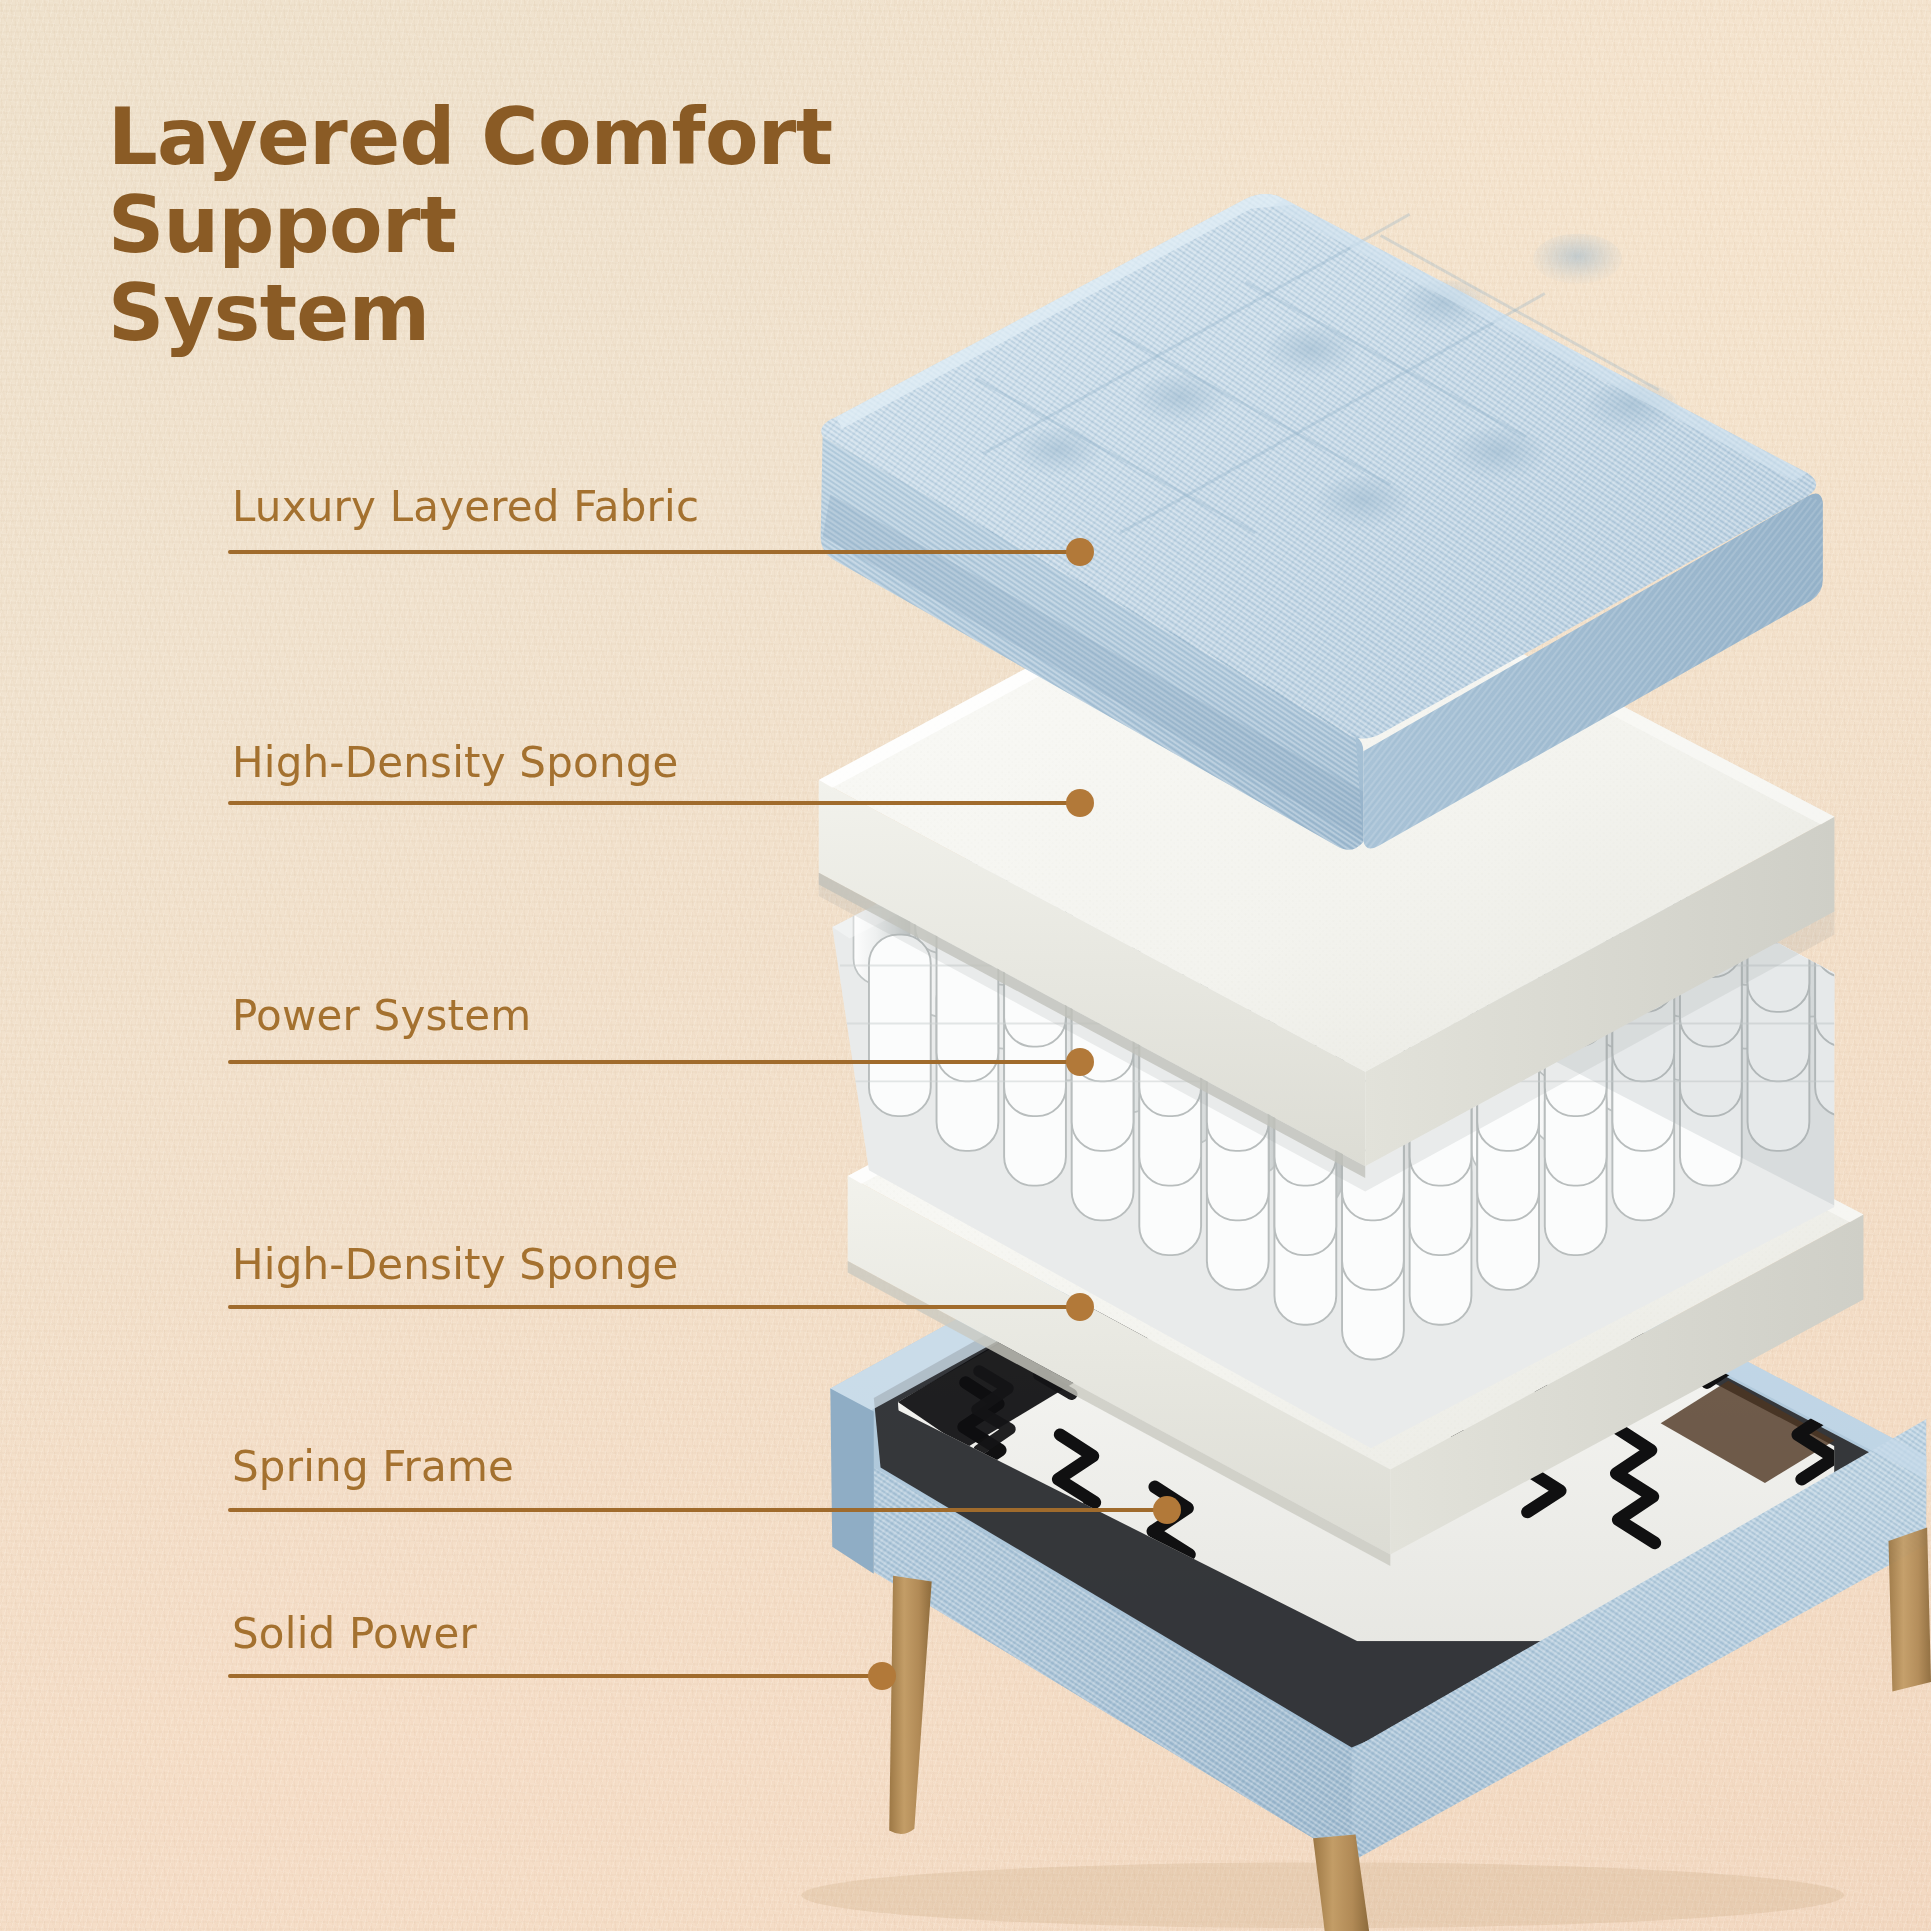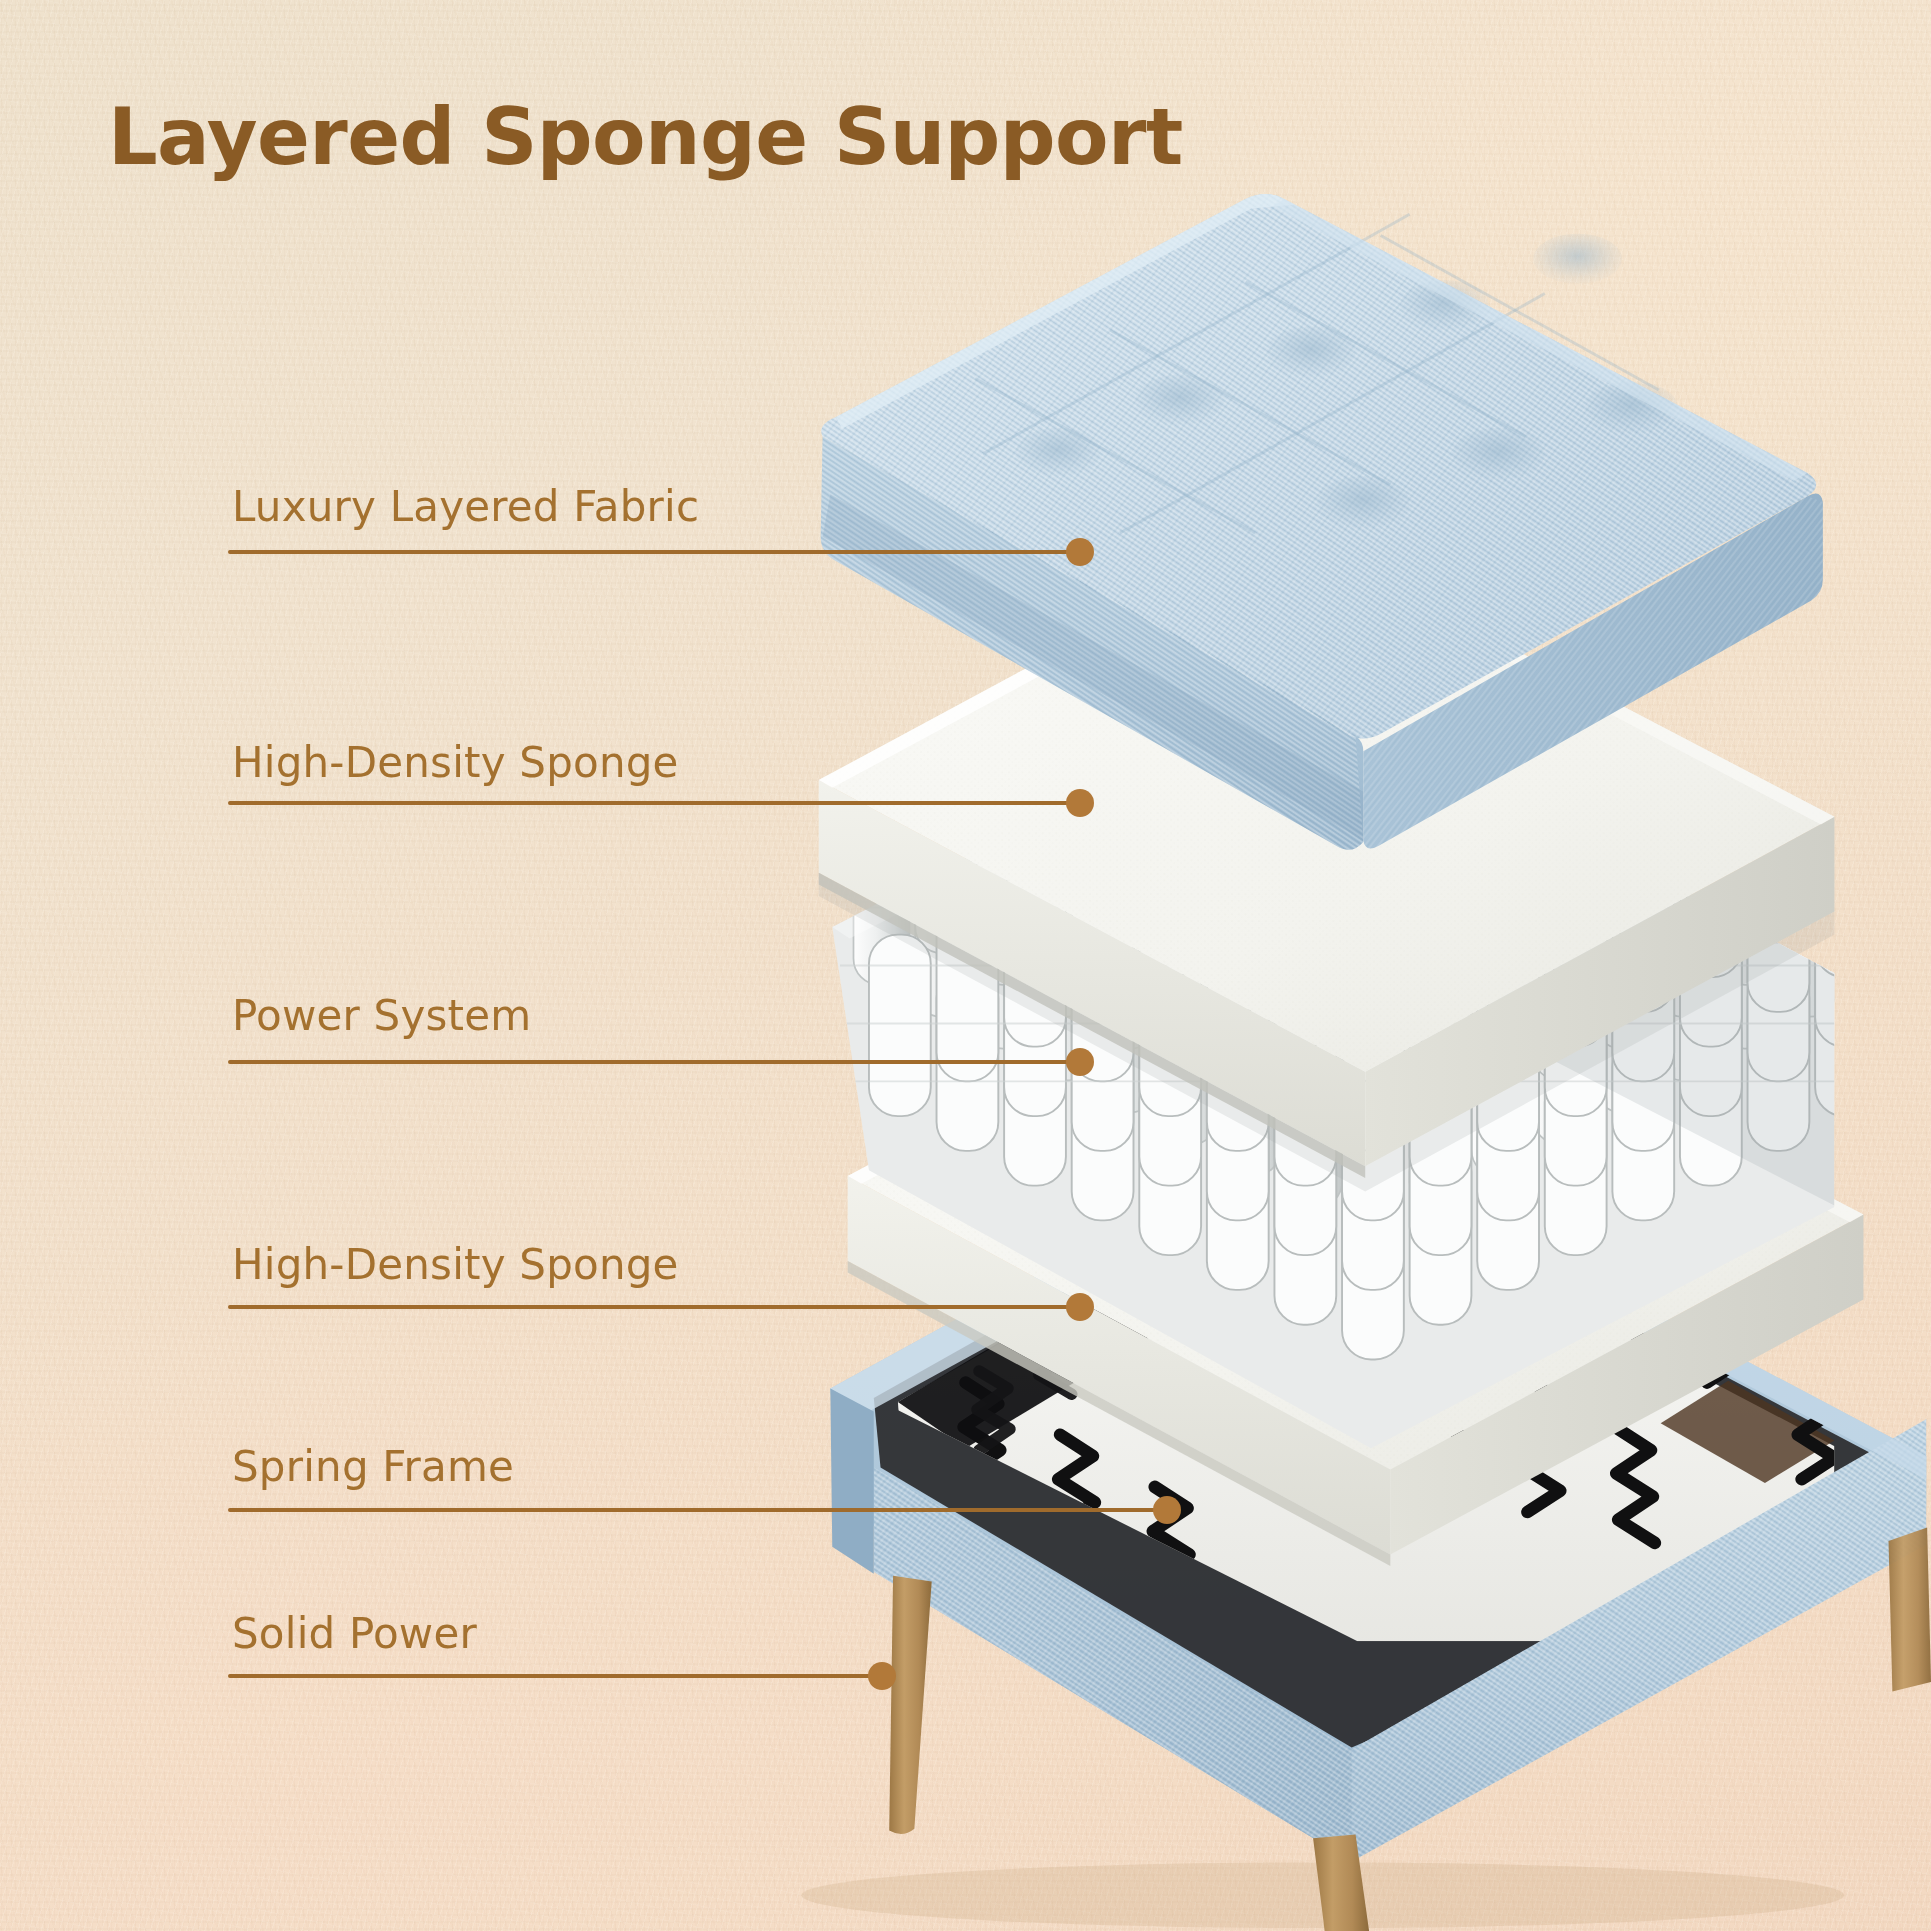--- a/index.html
+++ b/index.html
@@ -319,21 +319,22 @@
     </g>
 
     <path d="M866,432 L1290,206 Q1312,196 1330,206 L1340,212 L1296,216 L872,444 Z" fill="#e0edf5" opacity=".75"></path>
     <path d="M1330,206 L1872,490 L1858,498 L1318,214 Z" fill="#d4e5f0" opacity=".6"></path>
 
     <path d="M852,556 L1394,860 L1412,872 L1412,820 L860,512 Z" fill="#7c9cb5" opacity=".22"></path>
   </g>
 </svg>
 
 <div class="title">
-  <span>Layered Sponge Support</span><br>
+  <span>Layered Comfort Support</span><br>
+  <span>System</span>
 </div>
 
 <div id="callouts">
     <div class="callout" style="left: 0px; top: 0px;">
       <div class="cl-text" style="left: 232px; top: 482px; bottom: auto; color: rgb(164, 113, 47);">Luxury Layered Fabric</div>
       <div class="cl-line" style="left: 228px; top: 550px; bottom: auto; width: 864px; background: rgb(160, 107, 44);"></div>
       <div class="cl-dot" style="left: 1066px; top: 538px; bottom: auto; background: rgb(178, 121, 57);"></div>
     </div>
     <div class="callout" style="left: 0px; top: 0px;">
       <div class="cl-text" style="left: 232px; top: 738px; bottom: auto; color: rgb(164, 113, 47);">High-Density Sponge</div>

